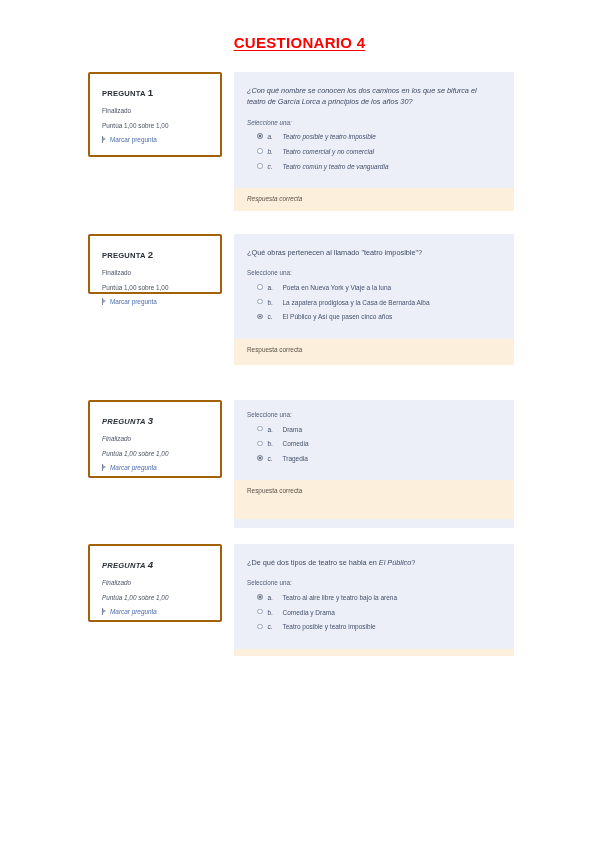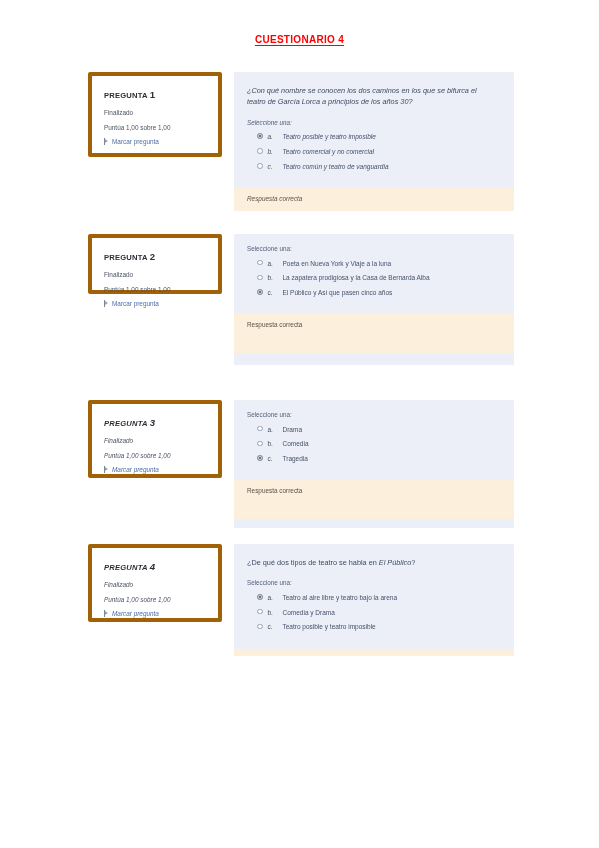--- a/index.html
+++ b/index.html
@@ -23,41 +23,41 @@
 
   
   .doc-title {
     position: absolute;
     top: 34px;
     left: 0;
     width: 599px;
     text-align: center;
     color: #ff0000;
     font-weight: bold;
-    font-size: 10px;
+    font-size: 15px;
     letter-spacing: 0.3px;
     text-decoration: underline;
     text-underline-offset: 2px;
   }
 
   
   .qgroup {
     position: absolute;
     left: 0;
     width: 599px;
   }
 
   
   .qinfo {
     position: absolute;
     left: 88px;
     top: 0;
     width: 134px;
     background: #ffffff;
-    border: 4px solid #a16207;
+    border: 2px solid #a16207;
     border-radius: 2px;
     box-sizing: border-box;
     padding: 13px 10px 12px 12px;
   }
   .qinfo-title {
     font-size: 7.6px;
     font-weight: bold;
     color: #2a2f36;
     letter-spacing: 0.2px;
     margin-bottom: 9px;
@@ -225,20 +225,21 @@
         <div class="qinfo" style="height:60px;">
           <div class="qinfo-title"><span>PREGUNTA</span><span class="qnum">2</span></div>
           <div class="qinfo-line">Finalizado</div>
           <div class="qinfo-line">Puntúa 1,00 sobre 1,00</div>
           <div class="qinfo-flag">
             <span class="flag-icon"></span>
             <span>Marcar pregunta</span>
           </div>
         </div>
         <div class="qcard" style="height:131px;">
+          <div class="qtext">¿Qué obras pertenecen al llamado "teatro imposible"?</div>
           <div class="qprompt">Seleccione una:</div>
           <div class="answers">
             <label class="answer">
               <span class="radio"></span>
               <span class="ans-letter">a.</span>
               <span class="ans-text">Poeta en Nueva York y Viaje a la luna</span>
             </label>
             <label class="answer">
               <span class="radio"></span>
               <span class="ans-letter">b.</span>

